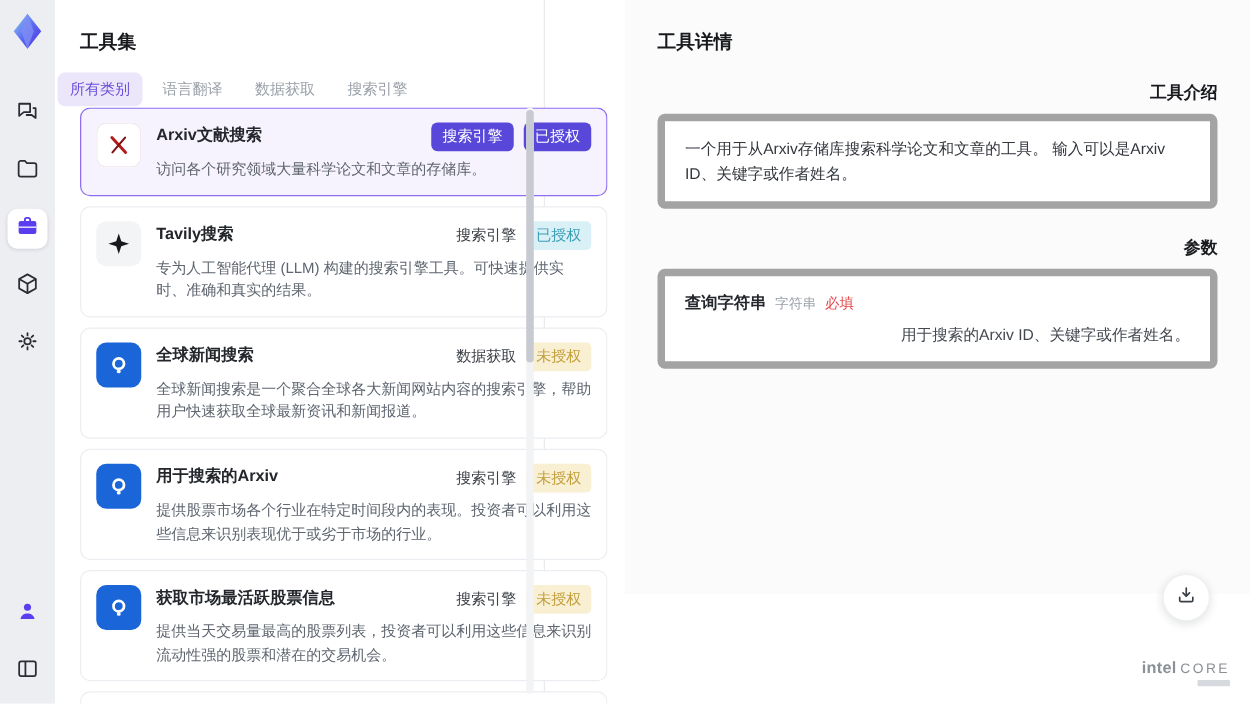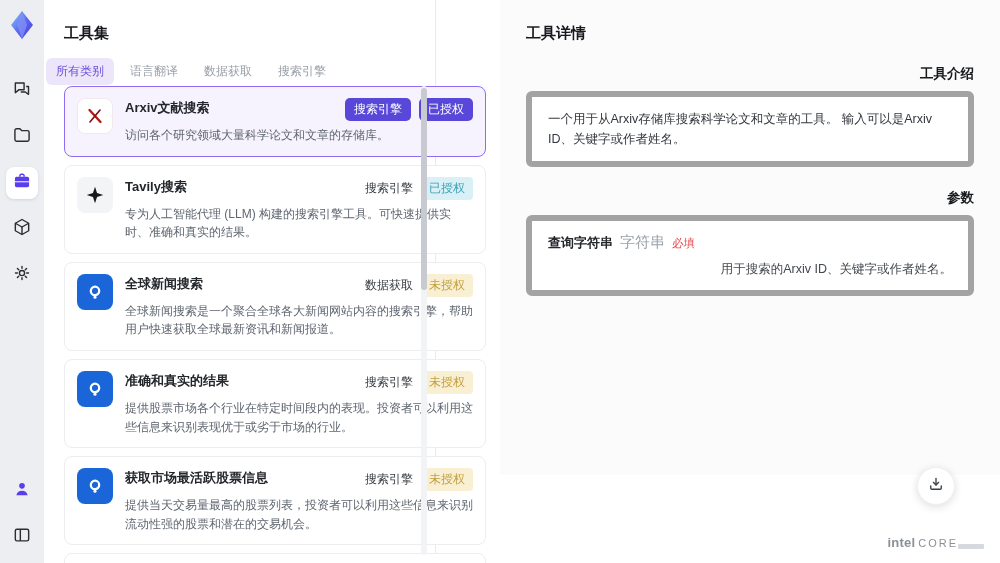--- a/index.html
+++ b/index.html
@@ -41,29 +41,29 @@
   .scroll-thumb { position:absolute; right:8px; top:88px; width:6px; height:202px; background:#c7cad0; border-radius:3px; cursor:pointer; }
 
   
   .detail-pane { position:absolute; left:500px; top:0; width:500px; height:475px; background:#fbfbfc; padding:24px 26px; }
   .detail-title { font-size:15px; font-weight:bold; color:#17191d; }
   .section-title { font-size:13.5px; font-weight:bold; color:#17191d; margin-top:22px;text-align:right; }
   .panel-card { background:#fff; border:6px solid #a3a3a3; border-radius:6px; padding:12px 16px; margin-top:8px; }
   .intro-text { font-size:12.5px; color:#33373d; line-height:1.6; }
   .param-head { display:flex; align-items:baseline; gap:7px; }
   .param-name { font-size:13px; font-weight:bold; color:#23262b; }
-  .param-type { font-size:15px; color:#9aa0a8; }
+  .param-type { font-size:11px; color:#9aa0a8; }
   .param-required { font-size:11.5px; color:#e5484d; }
   .param-desc { font-size:12.5px; color:#43484f; margin-top:9px;text-align:right; }
 
   
   .float-box { position:absolute; right:16px; bottom:14px; display:flex; flex-direction:column; align-items:center; gap:7px; }
   .dl-btn { width:38px; height:38px; border-radius:50%; background:#ffffff; box-shadow:0 2px 8px rgba(20,25,40,.14); display:flex; align-items:center; justify-content:center; cursor:pointer; border:1px solid #eef0f2; }
   .dl-btn svg { width:18px; height:18px; }
-  .intel { color:#8b9097; display:flex; flex-direction:row; align-items:flex-end; line-height:1; }
+  .intel { color:#8b9097; display:flex; flex-direction:column; align-items:flex-end; line-height:1; }
   .intel-row { display:flex; align-items:baseline; gap:3px; }
   .intel-i { font-size:13px; font-weight:bold; letter-spacing:.2px; }
   .intel-c { font-size:11px; letter-spacing:2px; text-transform:uppercase; font-weight:normal;margin-top:26px; }
   .intel-bar { width:26px; height:5px; background:#d6d9dd; border-radius:1px; margin-top:3px; }
 </style>
 </head>
 <body>
 
 <div class="app">
 
@@ -193,21 +193,21 @@
   </div>
         <div class="tool-card unauthorized">
     <div class="tool-icon news-icon">
             <svg viewBox="0 0 24 24" width="22" height="22" fill="none">
               <circle cx="12" cy="10.8" r="4.6" stroke="#ffffff" stroke-width="2.4"></circle>
               <circle cx="12" cy="17.6" r="1.7" fill="#ffffff"></circle>
             </svg>
           </div>
     <div class="tool-main">
       <div class="tool-head">
-        <div class="tool-name">准确和真实的结果</div>
+        <div class="tool-name">用于搜索的Arxiv</div>
         <span class="cat">搜索引擎</span>
         <span class="badge">未授权</span>
       </div>
       <div class="tool-desc">提供股票市场各个行业在特定时间段内的表现。投资者可以利用这些信息来识别表现优于或劣于市场的行业。</div>
     </div>
   </div>
         <div class="tool-card unauthorized">
     <div class="tool-icon news-icon">
             <svg viewBox="0 0 24 24" width="22" height="22" fill="none">
               <circle cx="12" cy="10.8" r="4.6" stroke="#ffffff" stroke-width="2.4"></circle>

